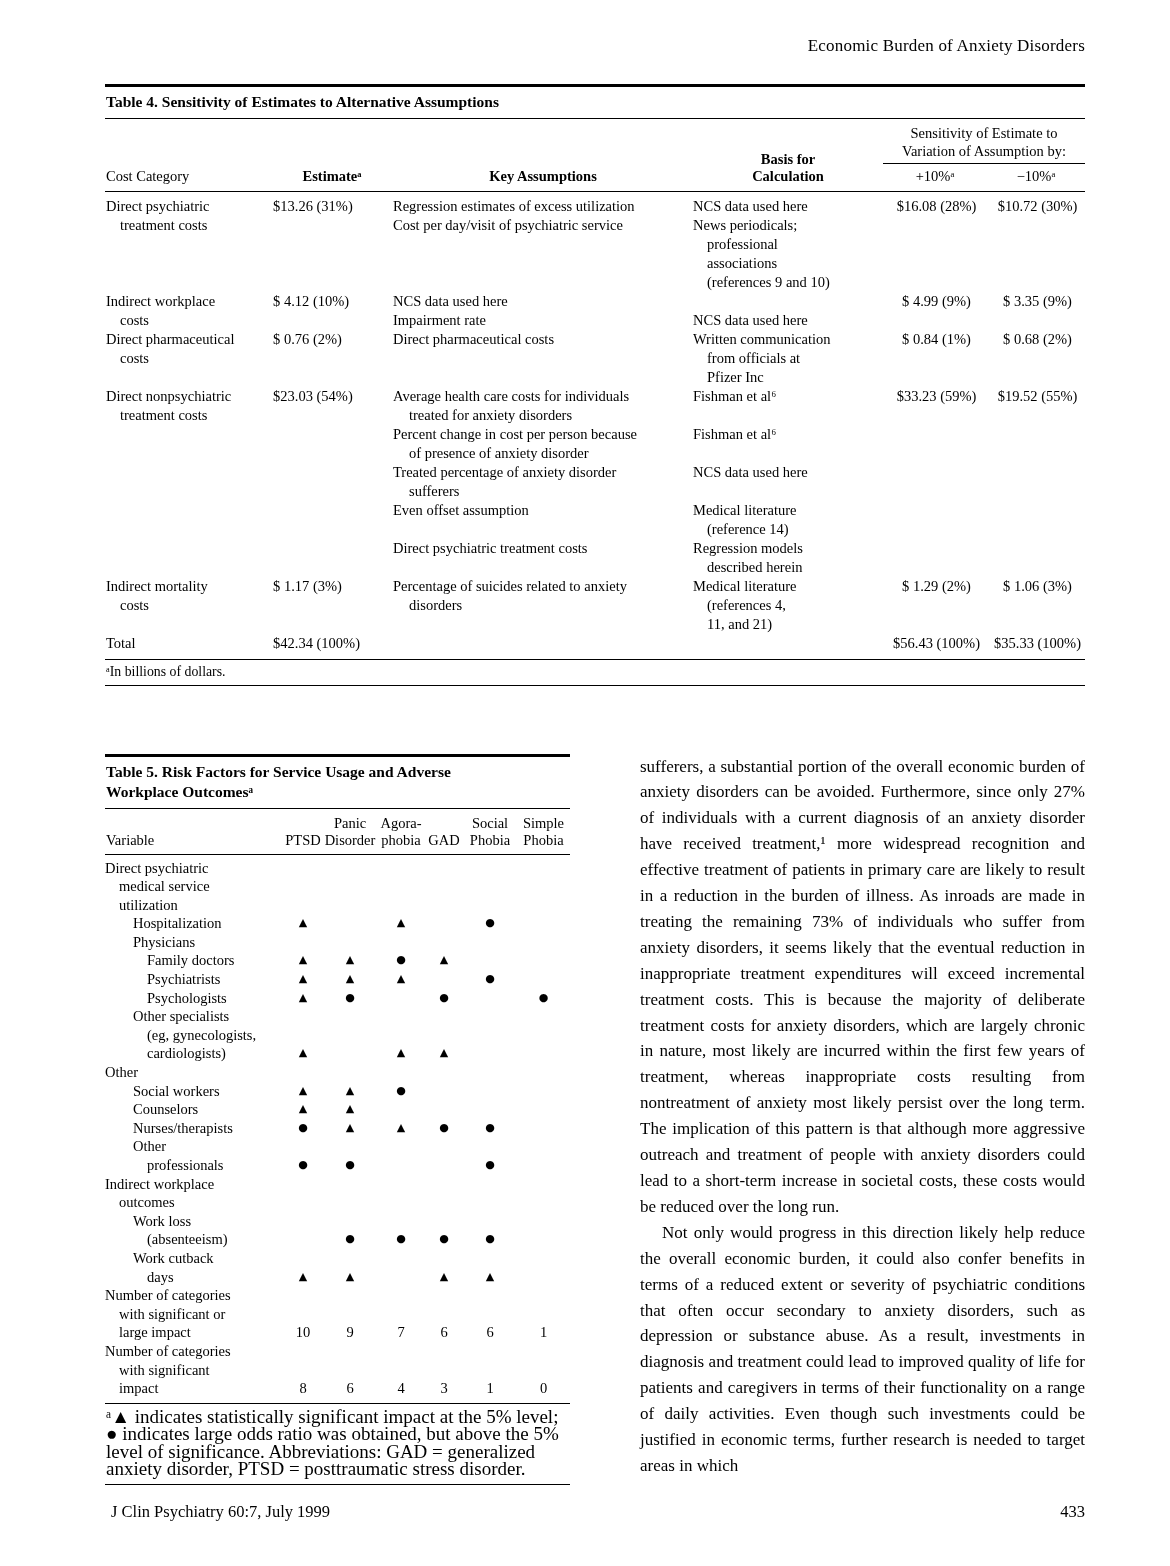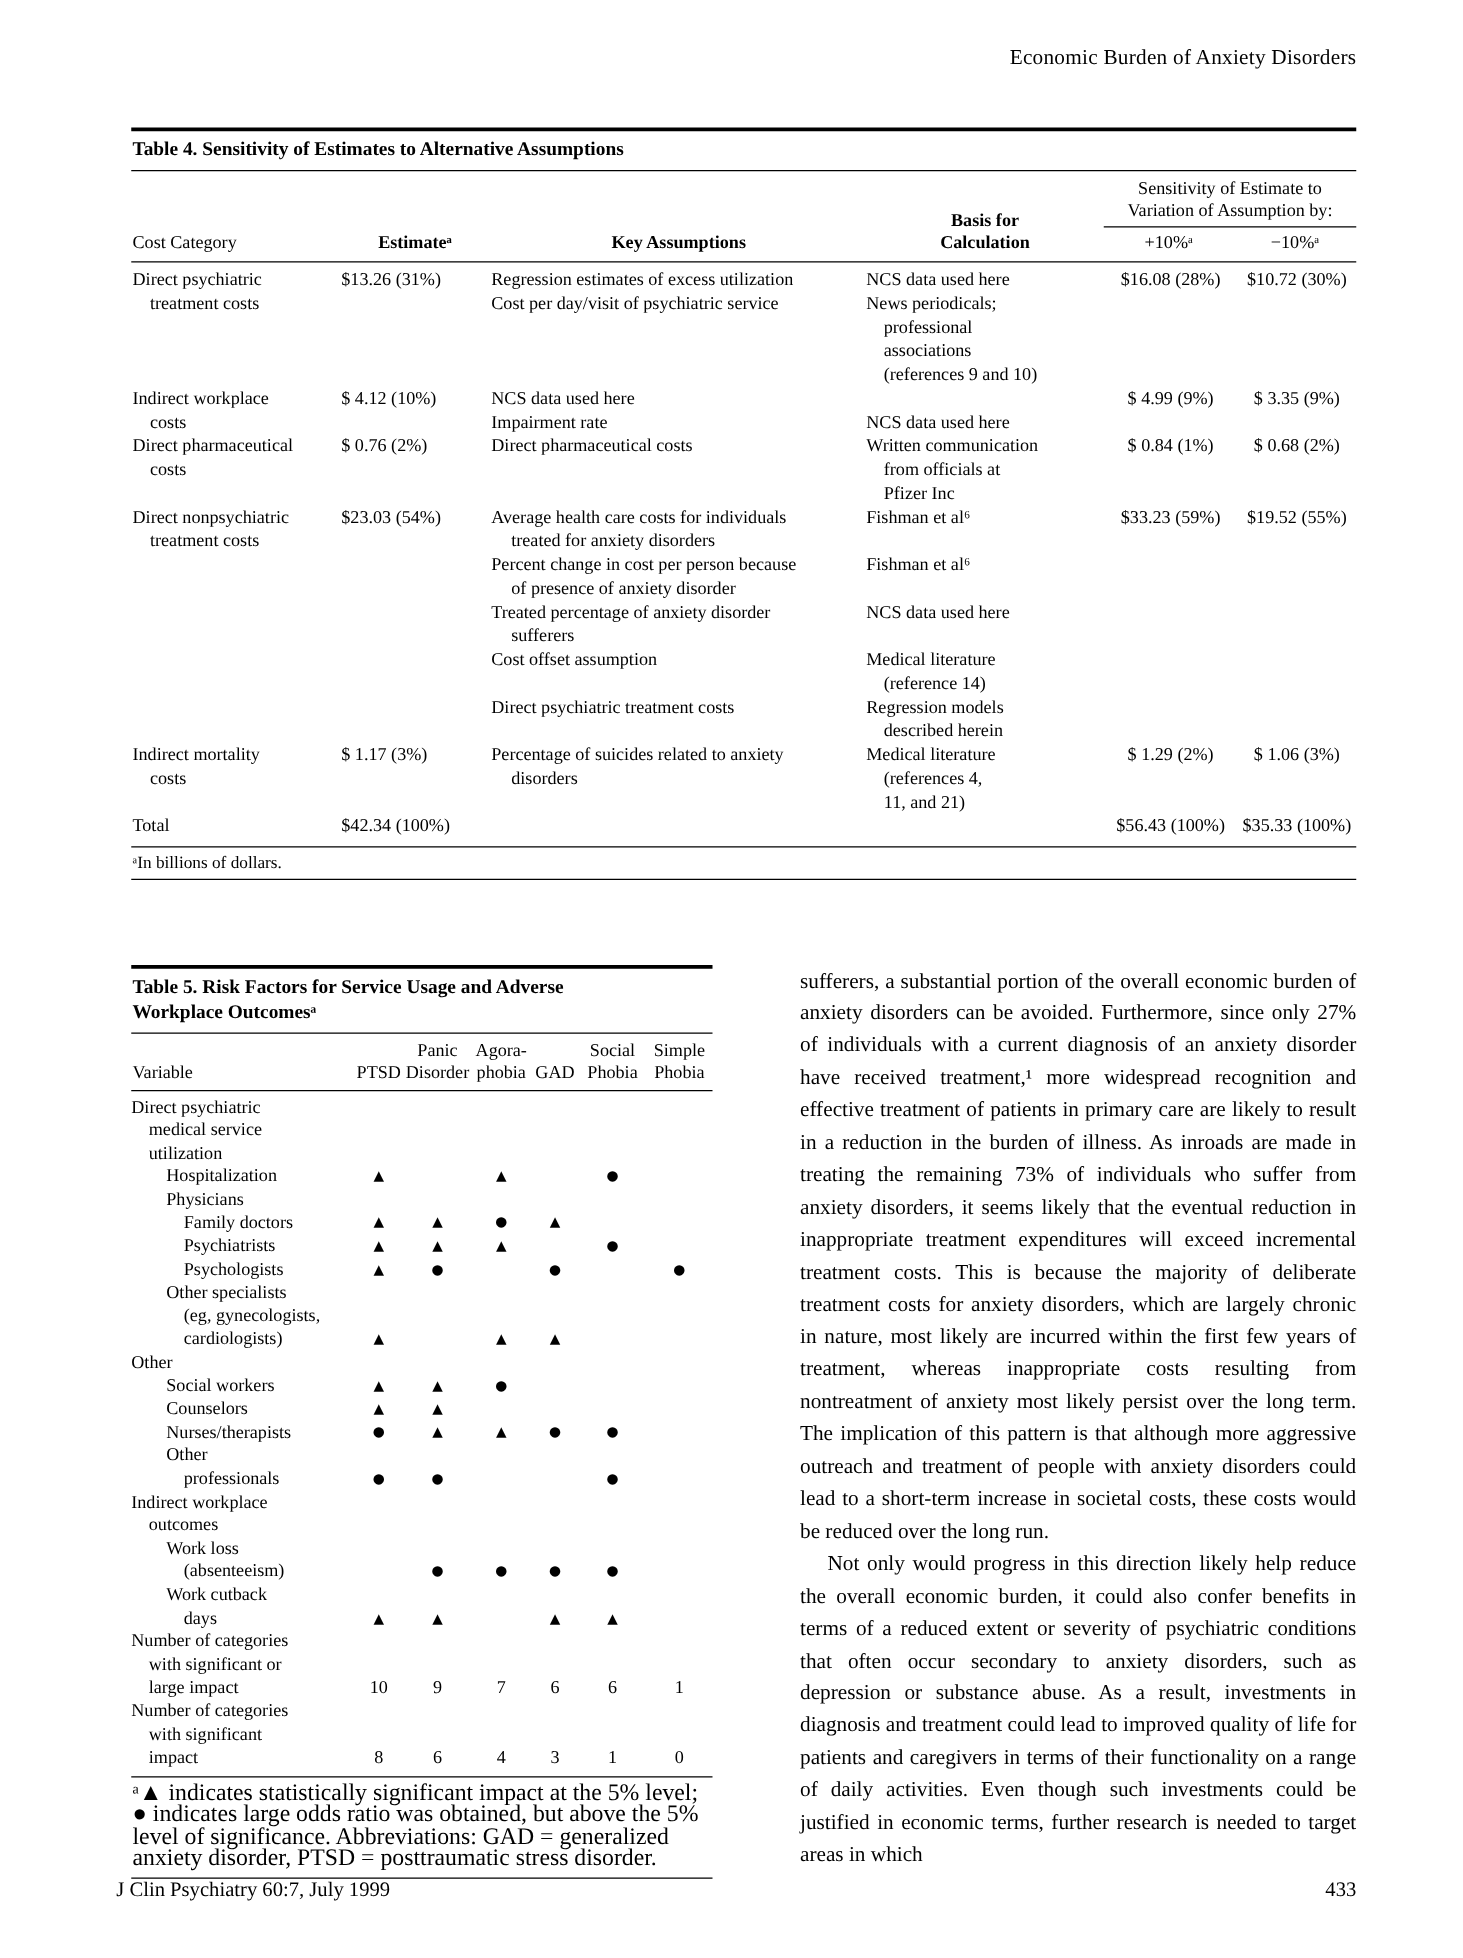--- a/index.html
+++ b/index.html
@@ -7,21 +7,21 @@
     width: 1170px; height: 1566px; background: #ffffff; color: #000000;
     font-family: "Liberation Serif", serif;
   }
   .page {
     position: relative; width: 1170px; height: 1566px;
     padding: 36px 85px 0 105px; box-sizing: border-box; overflow: hidden;
   }
   .running-head { text-align: right; font-size: 17px; letter-spacing: 0.2px; }
 
   
-  .t4 { margin-top: 46px; }
+  .t4 { margin-top: 28px; }
   .t4-title {
     border-top: 3px solid #000; border-bottom: 1.6px solid #000;
     font-weight: bold; font-size: 15.5px; padding: 6px 0 7px 1px;
   }
   .t4-head {
     display: grid; grid-template-columns: 166px 122px 300px 190px 202px;
     align-items: end; padding: 6px 0 5px; border-bottom: 1.2px solid #000;
     font-size: 14.5px; line-height: 17.5px;
   }
   .t4h.cat { padding-left: 1px; }
@@ -71,21 +71,21 @@
     font-size: 19px; line-height: 17.5px; padding: 4px 1px 6px;
   }
 
   
   .bodytext { flex: 1; font-size: 17px; line-height: 25.9px; text-align: justify; }
   .para { margin: 0; }
   .para.indent { text-indent: 22px; }
 
   
   .footer {
-    position: absolute; left: 93px; right: 85px; bottom: 44px;
+    position: absolute; left: 111px; right: 85px; bottom: 44px;
     display: flex; justify-content: space-between; font-size: 16.5px;
   }
 </style>
 </head>
 <body>
 
 <div class="page">
 
   <div class="running-head">Economic Burden of Anxiety Disorders</div>
 
@@ -172,21 +172,21 @@
               <div class="assump">Percent change in cost per person because
 of presence of anxiety disorder</div>
               <div class="basisc">Fishman et al⁶</div>
             </div>
             <div class="pair">
               <div class="assump">Treated percentage of anxiety disorder
 sufferers</div>
               <div class="basisc">NCS data used here</div>
             </div>
             <div class="pair">
-              <div class="assump">Cost offset assumption</div>
+              <div class="assump">Even offset assumption</div>
               <div class="basisc">Medical literature
 (reference 14)</div>
             </div>
             <div class="pair">
               <div class="assump">Direct psychiatric treatment costs</div>
               <div class="basisc">Regression models
 described herein</div>
             </div>
           </div>
           <div class="p10">$33.23 (59%)</div>

